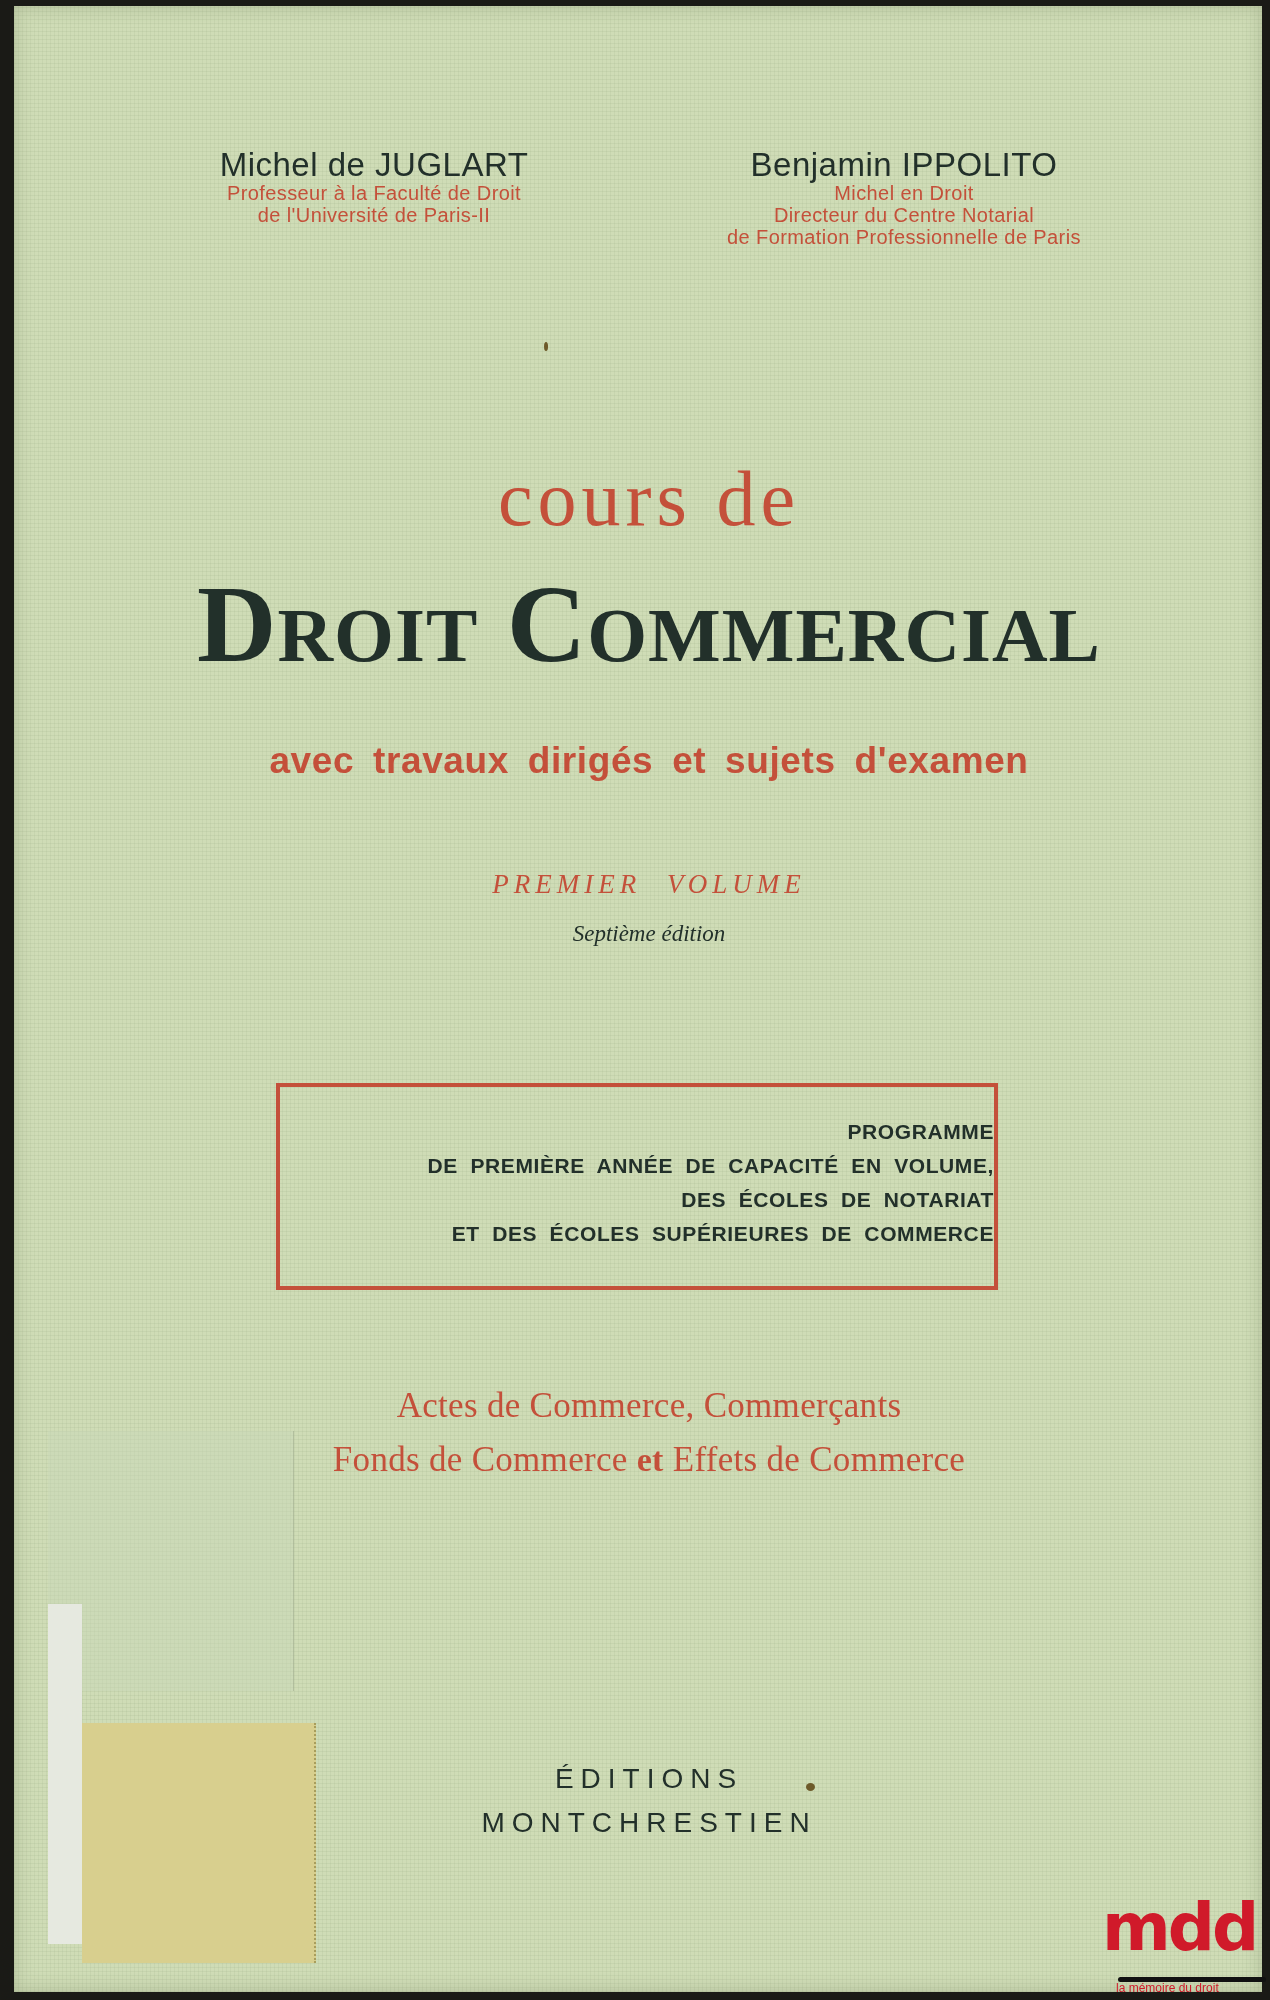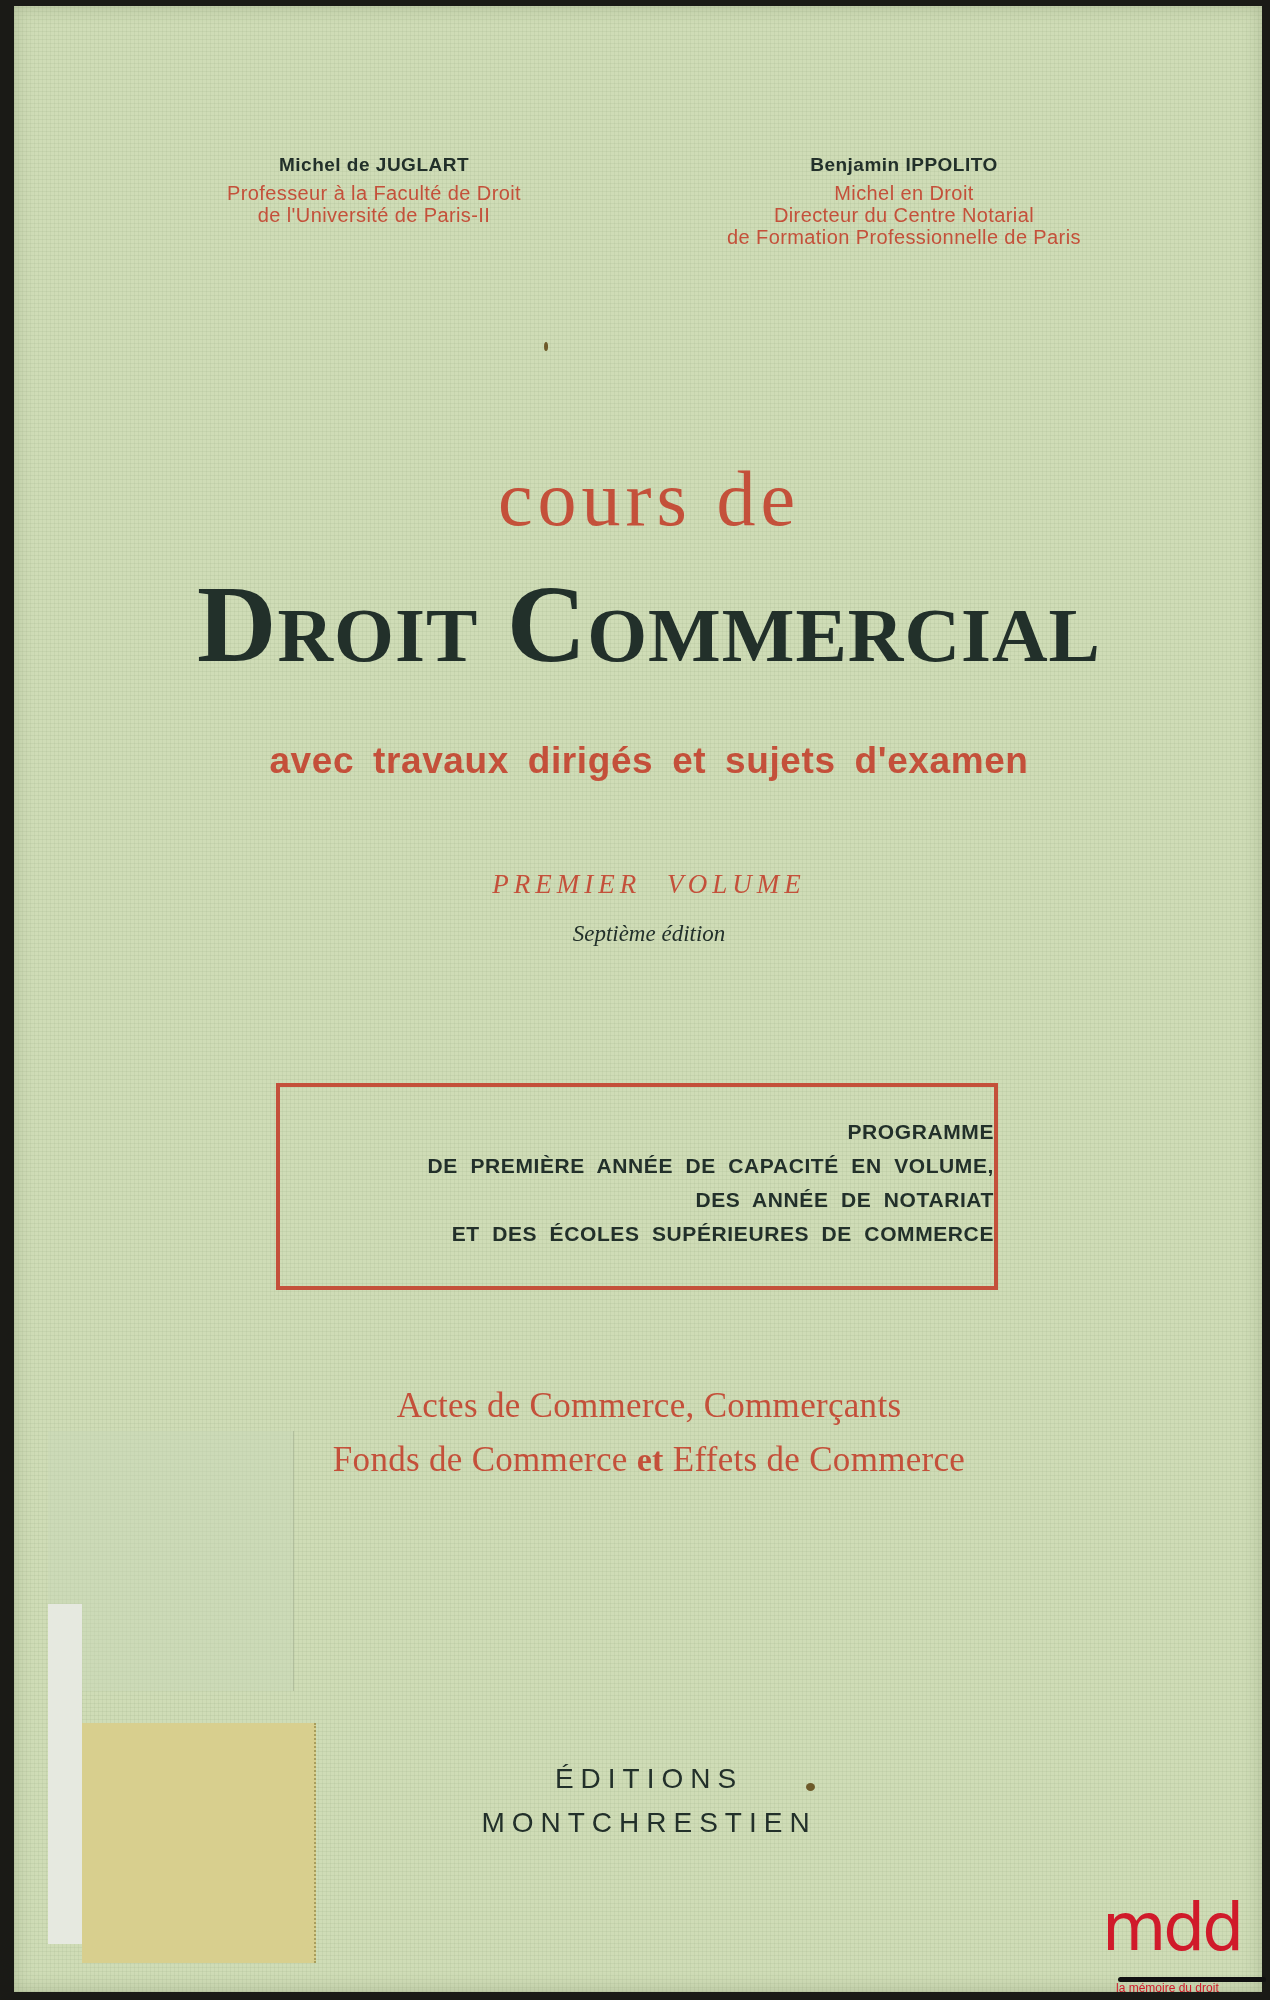--- a/index.html
+++ b/index.html
@@ -14,21 +14,21 @@
   }
   .abs { position:absolute; }
   .sans { font-family:"Liberation Sans", sans-serif; }
   .serif { font-family:"Liberation Serif", serif; }
   .dark { color:#22302a; }
   .red { color:#c4503a; }
   .center { text-align:center; }
 
   .author-left { left:150px; top:142px; width:420px; }
   .author-right { left:660px; top:142px; width:460px; }
-  .author-name { font-size:19px; font-weight:bold; letter-spacing:0.5px; line-height:34px; }
+  .author-name { font-size:33px; font-weight:normal; letter-spacing:0.5px; line-height:34px; }
   .author-line { font-size:20px; line-height:22px; letter-spacing:0.4px; }
 
   .cours { left:0; width:1270px; top:448px; font-size:78px; letter-spacing:5px; line-height:90px; }
   .main-title { left:0; width:1270px; top:558px; font-size:110px; font-weight:bold; line-height:120px; letter-spacing:1px; font-variant:small-caps; }
   .subtitle { left:0; width:1270px; top:733px; font-size:37px; font-weight:bold; letter-spacing:0.6px; word-spacing:8px; line-height:44px; }
 
   .volume { left:0; width:1270px; top:862px; font-size:27px; font-style:italic; letter-spacing:5px; word-spacing:14px; line-height:32px; }
   .edition { left:0; width:1270px; top:914px; font-size:23px; font-style:italic; line-height:28px; }
 
   .prog-box { left:262px; top:1077px; width:722px; height:207px; border:4px solid #c4503a; box-sizing:border-box; }
@@ -42,21 +42,21 @@
 
   .publisher { left:0; width:1270px; font-size:28px; letter-spacing:7px; line-height:34px; }
   .publisher-1 { top:1756px; }
   .publisher-2 { top:1800px; }
 
   .tape { left:34px; top:1425px; width:245px; height:260px; background:rgba(200,215,185,0.45); border-right:1px solid rgba(140,150,120,0.4); }
   .white-strip { left:34px; top:1598px; width:34px; height:340px; background:#e6e9e0; }
   .label { left:68px; top:1717px; width:232px; height:240px; background:#d8cf8e; border-right:2px dotted #a89d5c; }
 
   .watermark { left:1092px; top:1893px; width:176px; height:105px; }
-  .mdd-text { position:absolute; left:10px; top:0; font-family:"DejaVu Sans", sans-serif; font-size:66px; font-weight:normal; color:#d01a2a; letter-spacing:-3px; line-height:70px; }
+  .mdd-text { position:absolute; left:10px; top:0; font-family:"DejaVu Sans", sans-serif; font-size:66px; font-weight:bold; color:#d01a2a; letter-spacing:-3px; line-height:70px; }
   .mdd-bar { position:absolute; left:26px; top:84px; width:148px; height:5px; background:#111; border-radius:3px; }
   .mdd-tag { position:absolute; left:24px; top:88px; font-family:Liberation Sans, sans-serif; font-size:12px; color:#d01a2a; white-space:nowrap; }
 
   .speck { position:absolute; background:#6d5a2a; border-radius:50%; }
 </style>
 </head>
 <body>
 
 <div class="cover">
 
@@ -81,21 +81,21 @@
   <div class="abs main-title serif dark center">Droit Commercial</div>
   <div class="abs subtitle sans red center">avec travaux dirigés et sujets d'examen</div>
 
   <div class="abs volume serif red center">PREMIER VOLUME</div>
   <div class="abs edition serif dark center">Septième édition</div>
 
   <div class="abs prog-box">
     <div class="prog-inner center">
       <div class="sans dark prog-line">PROGRAMME</div>
       <div class="sans dark prog-line">DE PREMIÈRE ANNÉE DE CAPACITÉ EN VOLUME,</div>
-      <div class="sans dark prog-line">DES ANNÉE DE NOTARIAT</div>
+      <div class="sans dark prog-line">DES ÉCOLES DE NOTARIAT</div>
       <div class="sans dark prog-line">ET DES ÉCOLES SUPÉRIEURES DE COMMERCE</div>
     </div>
   </div>
 
   <div class="abs subject subject-1 serif red center">Actes de Commerce, Commerçants</div>
   <div class="abs subject subject-2 serif red center">
     <span>Fonds de Commerce</span>
     <span class="small-et">et</span>
     <span>Effets de Commerce</span>
   </div>

